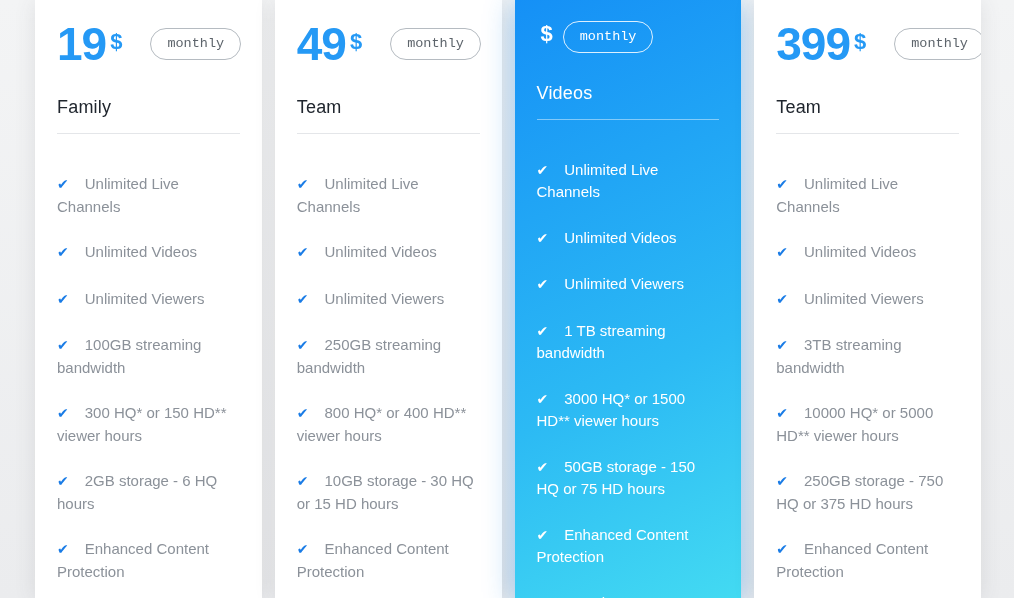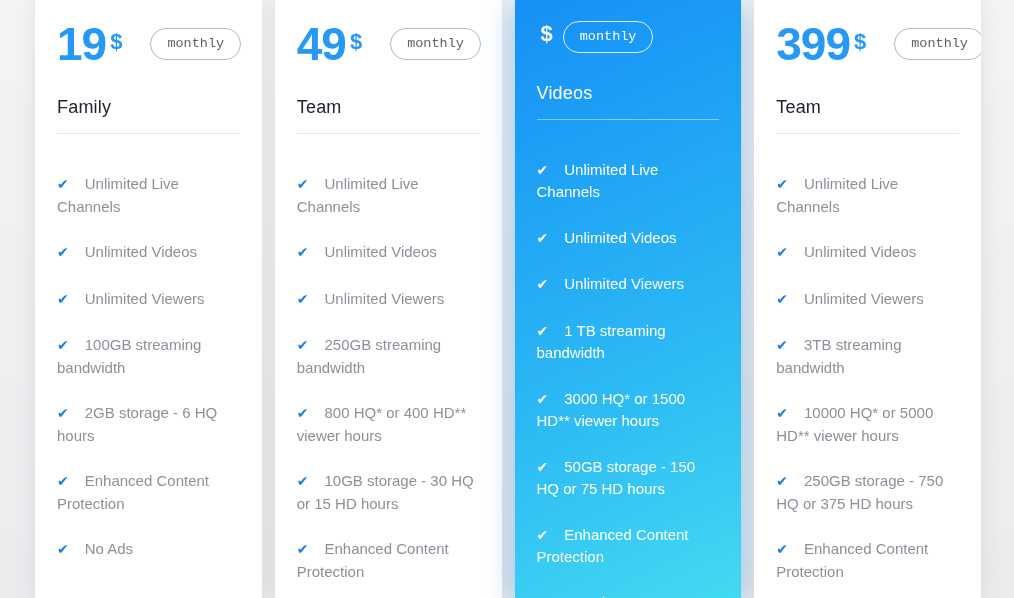--- a/index.html
+++ b/index.html
@@ -138,20 +138,23 @@
   </li>
 
   <li class="feature">
     <span class="check">✔</span><span class="feature-text">Unlimited Viewers</span>
   </li>
 
   <li class="feature">
     <span class="check">✔</span><span class="feature-text">100GB streaming bandwidth</span>
   </li>
 
+  <li class="feature">
+    <span class="check">✔</span><span class="feature-text">300 HQ* or 150 HD** viewer hours</span>
+  </li>
 
   <li class="feature">
     <span class="check">✔</span><span class="feature-text">2GB storage - 6 HQ hours</span>
   </li>
 
   <li class="feature">
     <span class="check">✔</span><span class="feature-text">Enhanced Content Protection</span>
   </li>
 
   <li class="feature">

